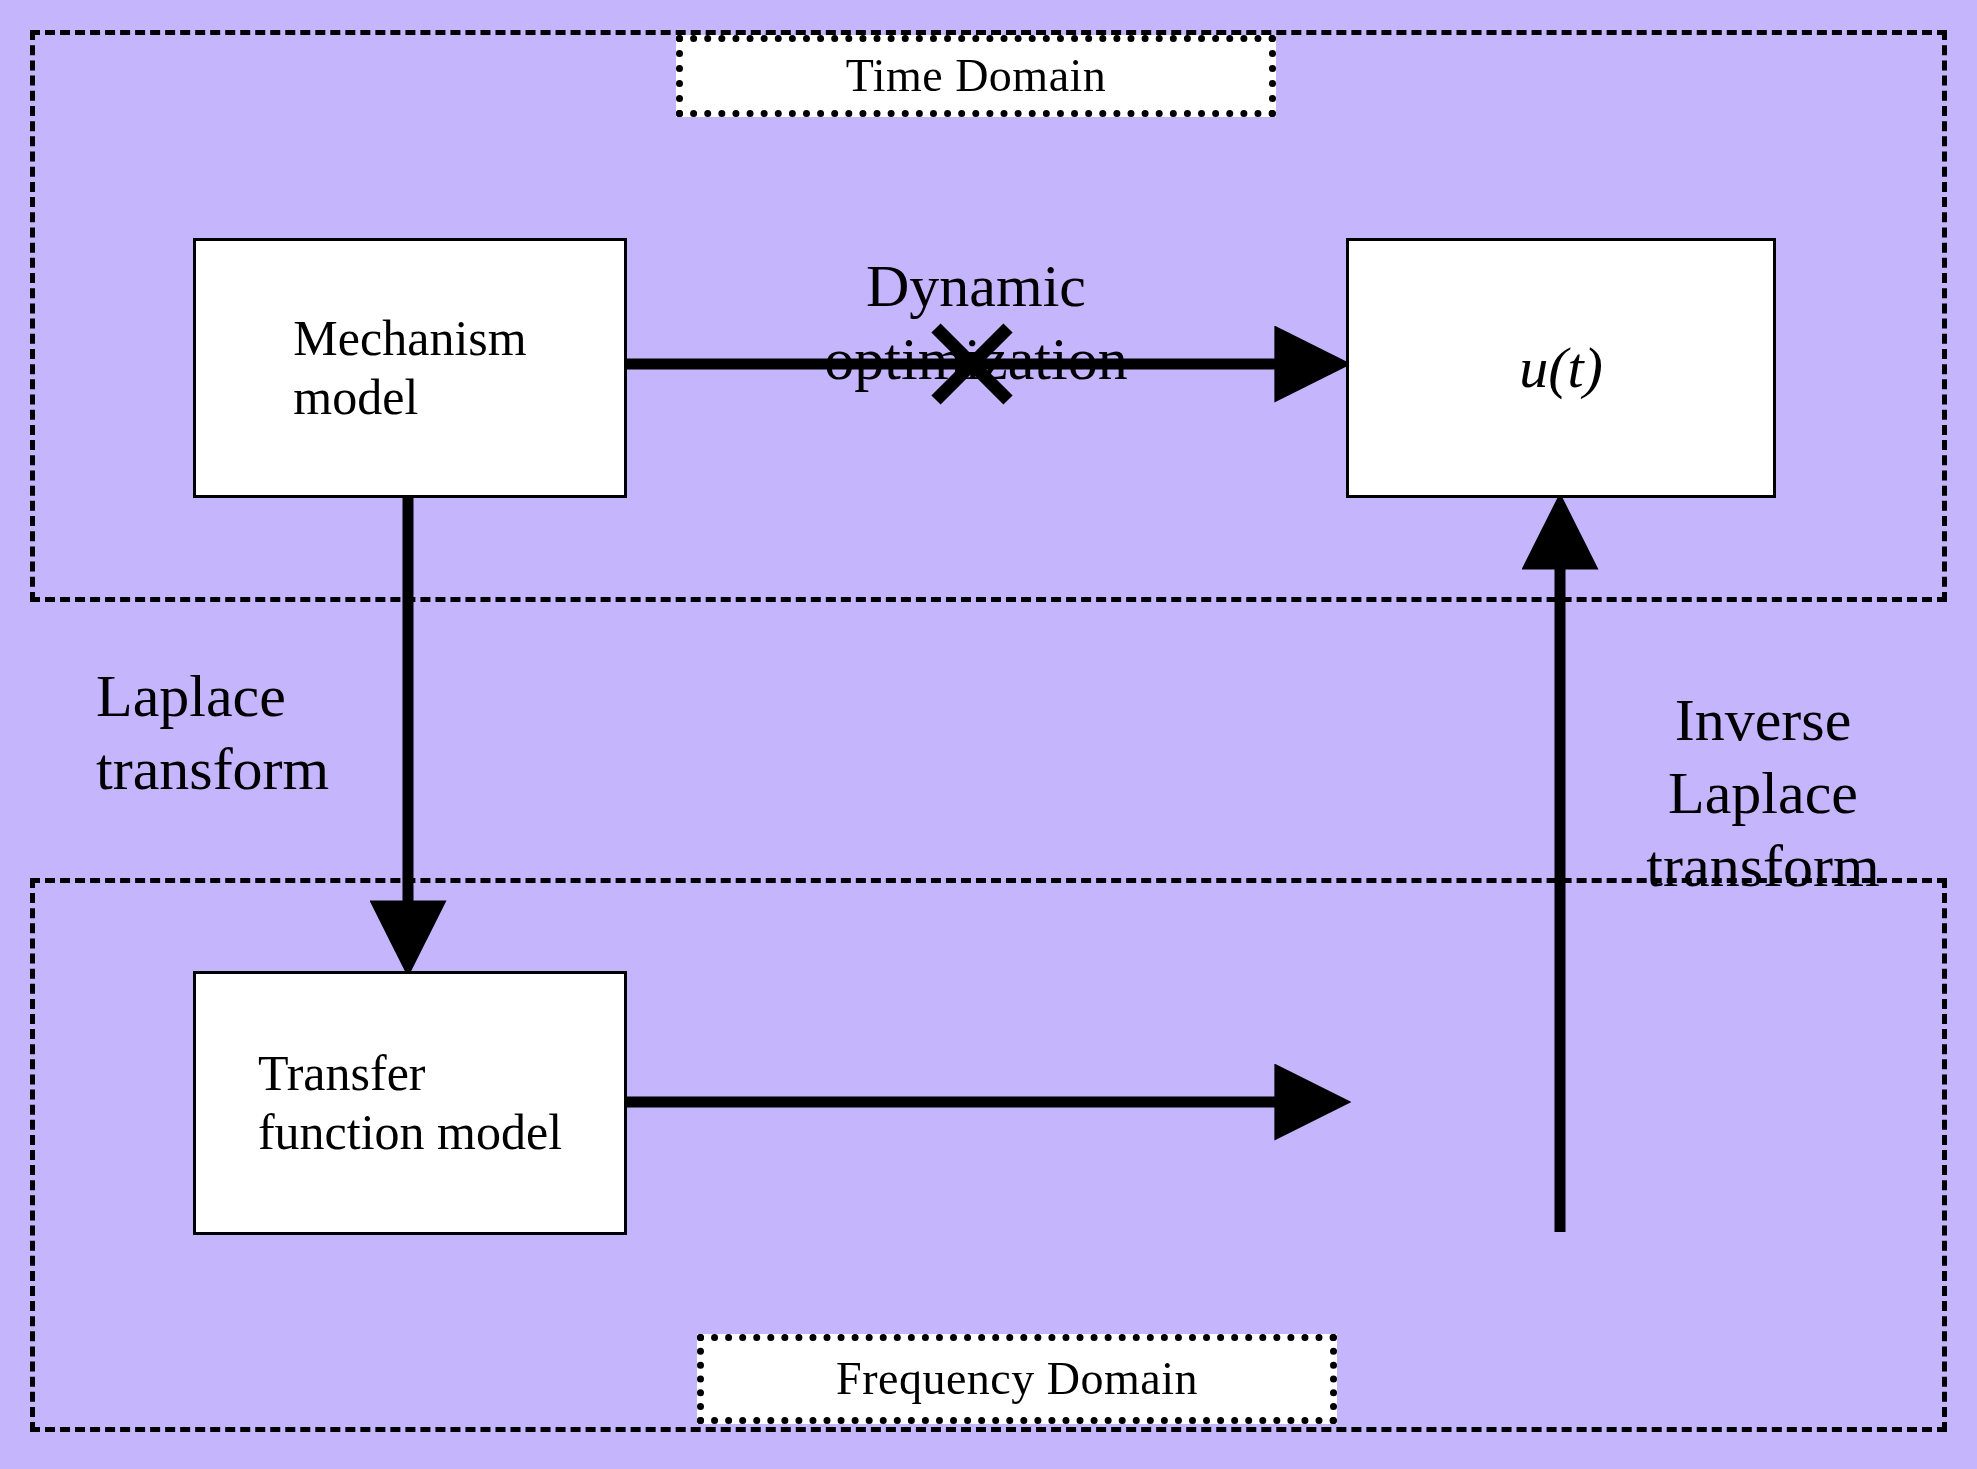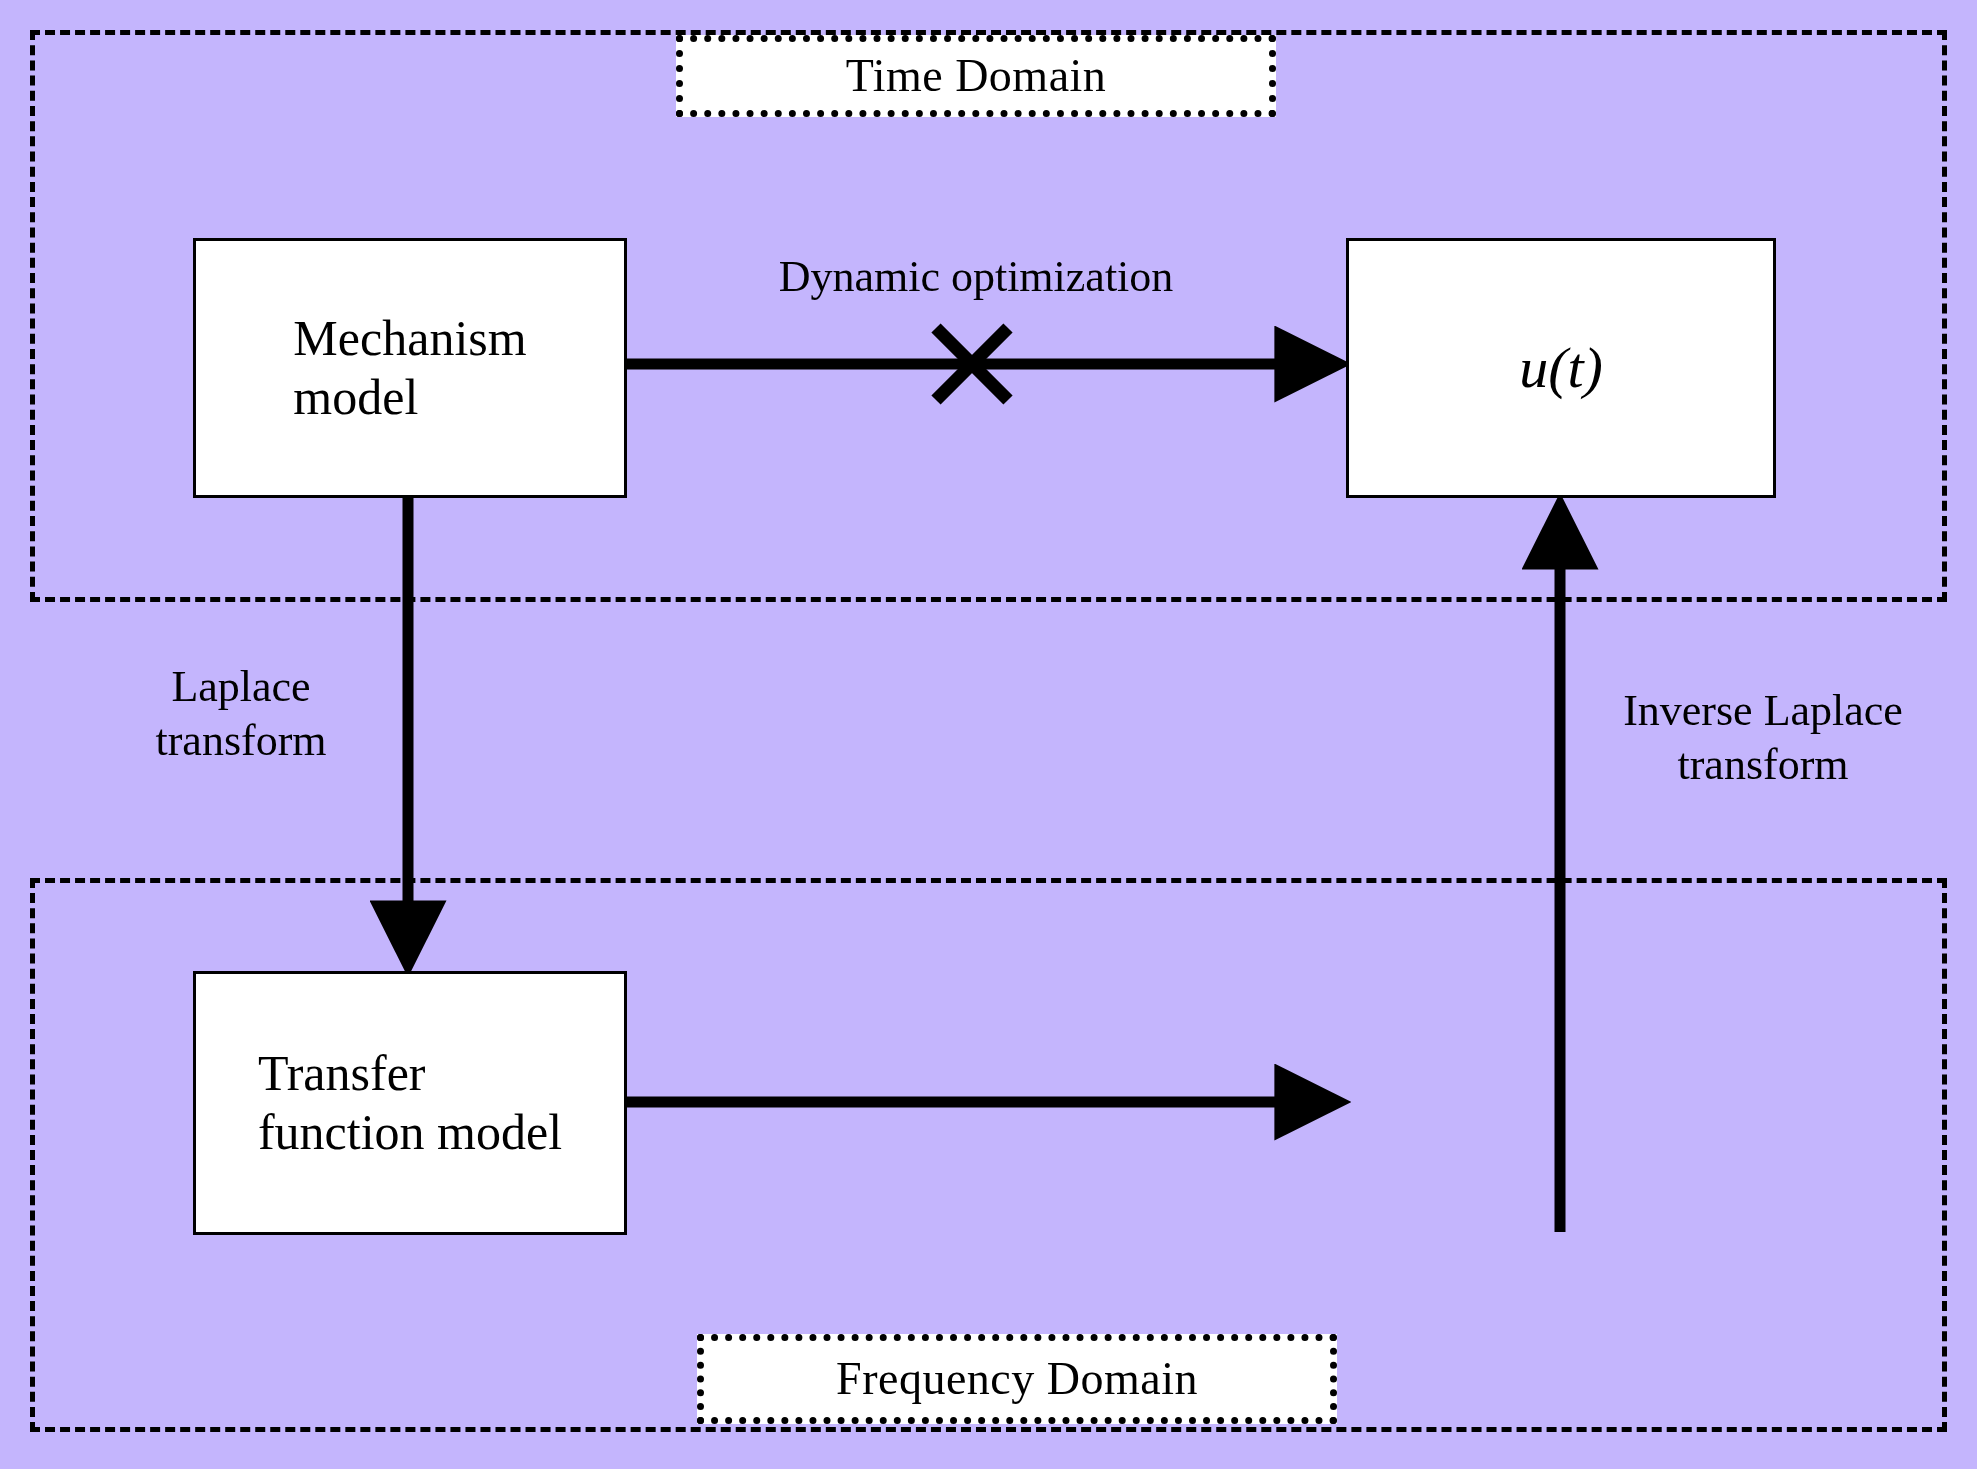--- a/index.html
+++ b/index.html
@@ -72,28 +72,28 @@
     position: absolute;
     left: 0; top: 0;
     width: 1977px;
     height: 1469px;
     pointer-events: none;
   }
 
   
   .edge-label {
     position: absolute;
-    font-size: 44px;
+    font-size: 60px;
     line-height: 1.22;
     text-align: center;
     white-space: pre-line;
     color: #000000;
   }
   #dynamic-optimization-label { left: 736px;  top: 250px;  width: 480px; }
-  #laplace-transform-label    { left: 96px;   top: 660px;  width: 290px; text-align: center; }
+  #laplace-transform-label    { left: 96px;   top: 660px;  width: 290px; text-align: left; }
   #inverse-laplace-label      { left: 1588px; top: 684px;  width: 350px; text-align: center; }
   #analytical-label           { left: 700px;  top: 1130px; width: 500px; }
 
   
   #blocked-x-mark {
     position: absolute;
     left: 930px;
     top: 322px;
     width: 84px;
     height: 84px;

